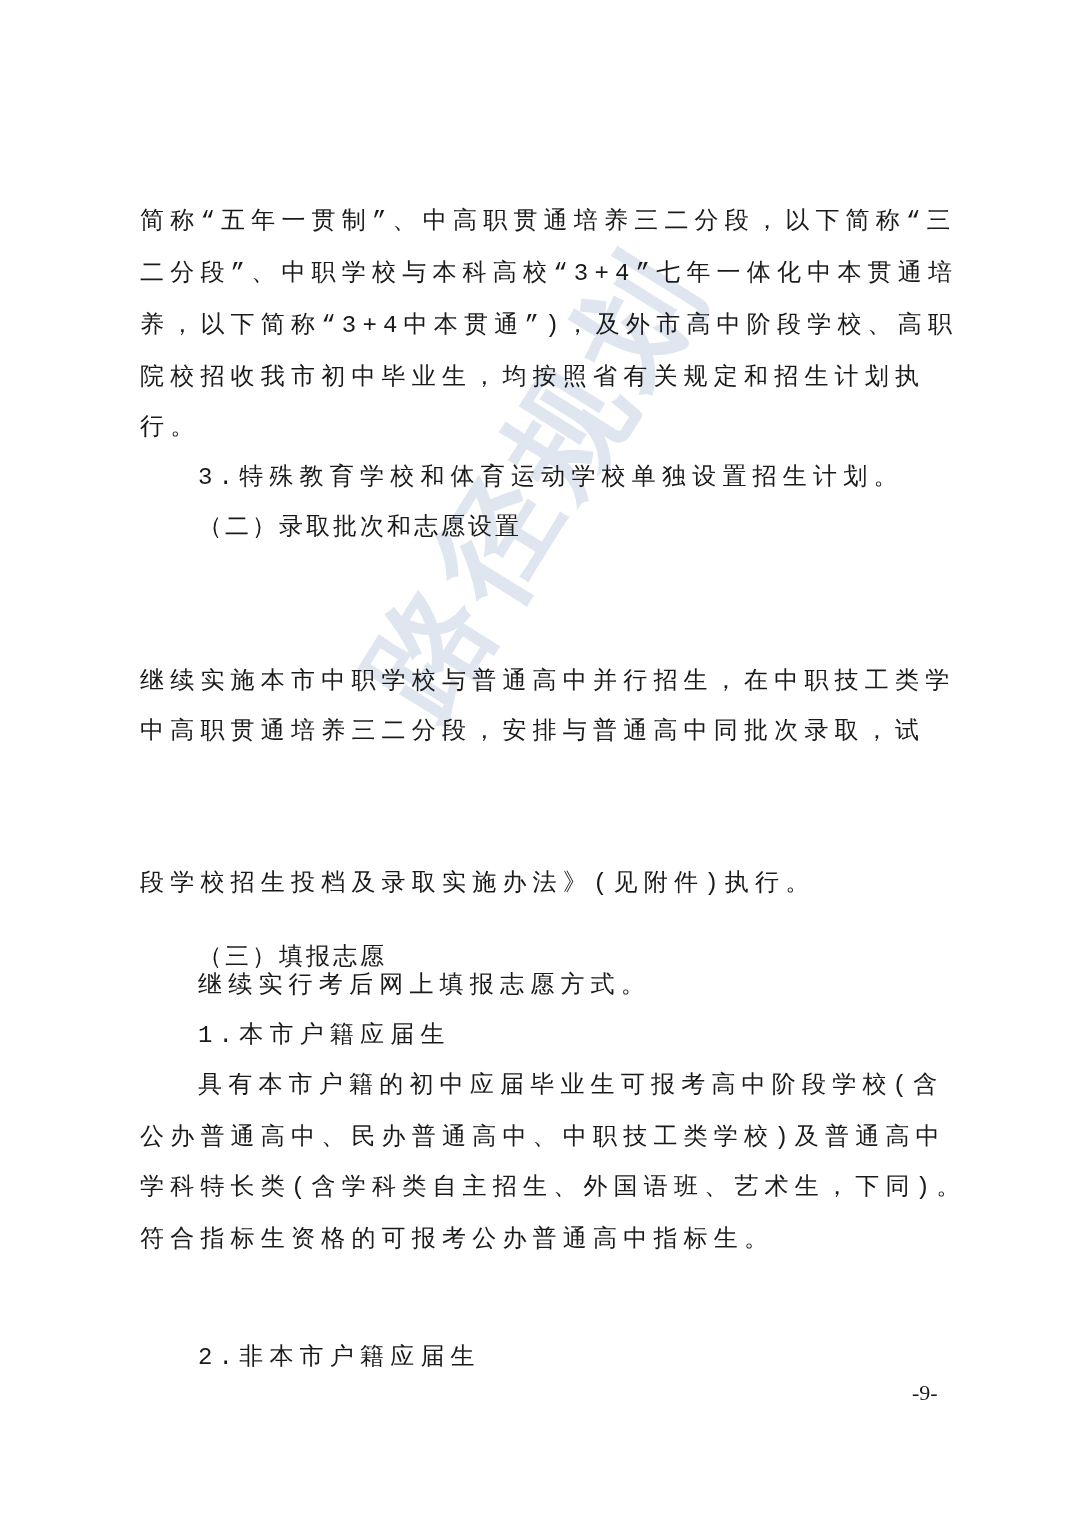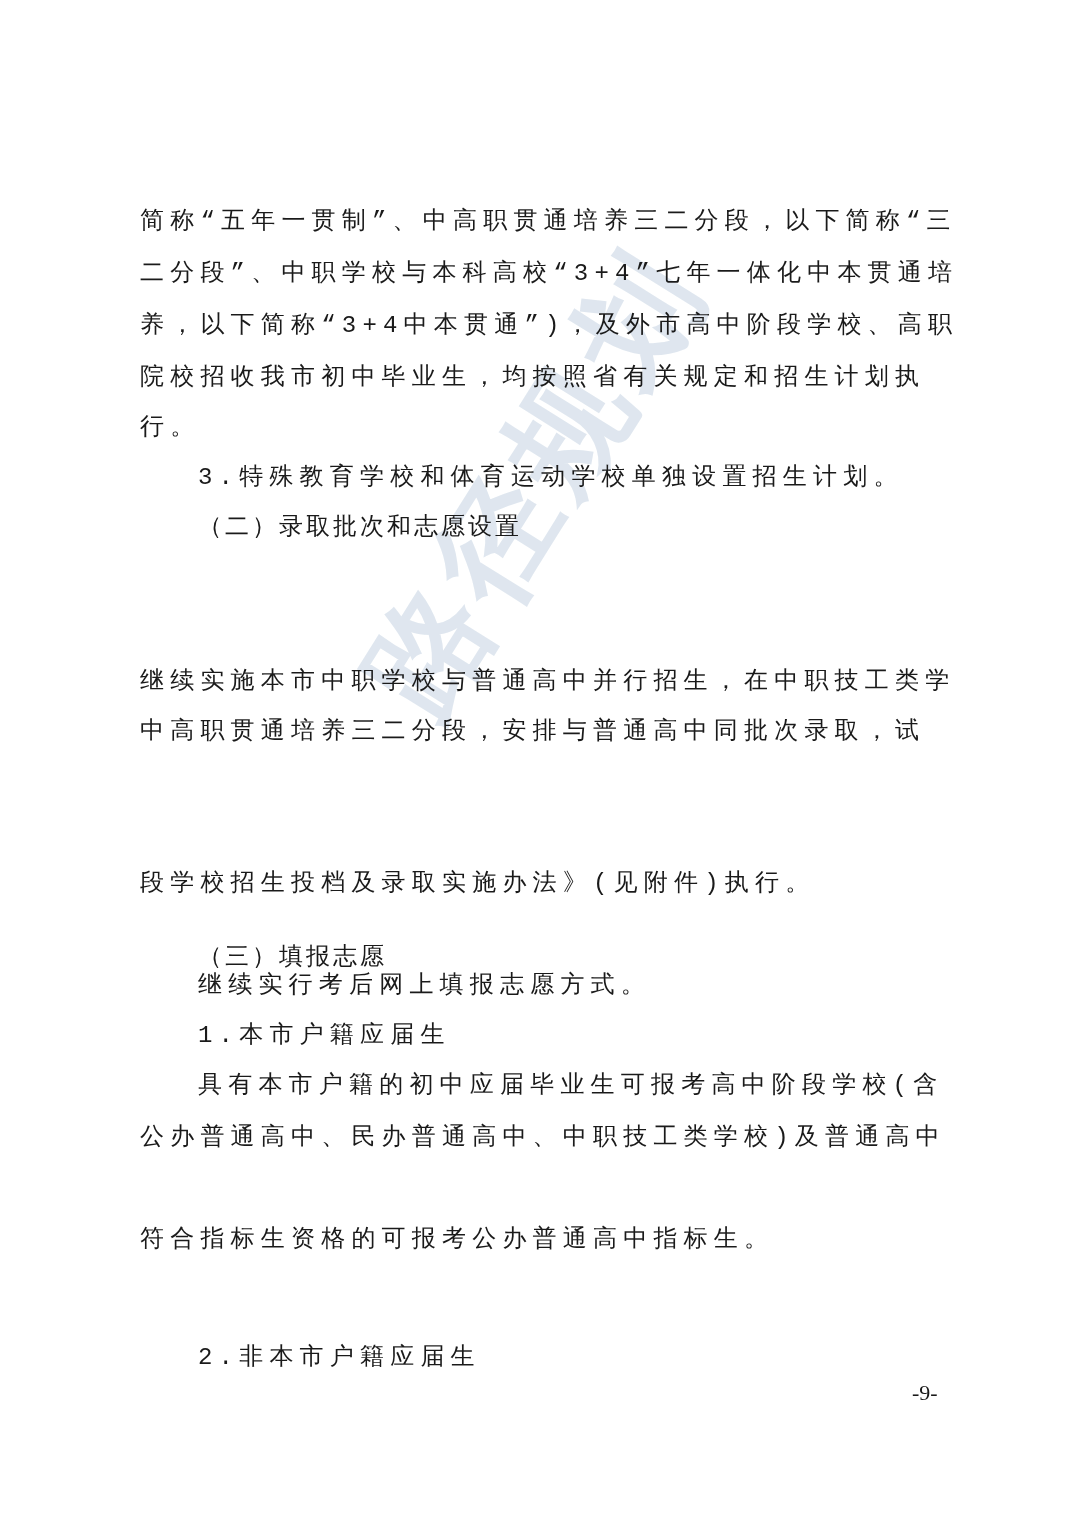--- a/index.html
+++ b/index.html
@@ -44,17 +44,18 @@
   <div class="line indent" style="top:460px">3.特殊教育学校和体育运动学校单独设置招生计划。</div>
   <div class="line heading" style="top:510px">（二）录取批次和志愿设置</div>
   <div class="line" style="top:664px">继续实施本市中职学校与普通高中并行招生，在中职技工类学</div>
   <div class="line" style="top:714px">中高职贯通培养三二分段，安排与普通高中同批次录取，试</div>
   <div class="line" style="top:866px">段学校招生投档及录取实施办法》(见附件)执行。</div>
   <div class="line heading" style="top:940px">（三）填报志愿</div>
   <div class="line indent" style="top:968px">继续实行考后网上填报志愿方式。</div>
   <div class="line indent" style="top:1018px">1.本市户籍应届生</div>
   <div class="line indent" style="top:1068px">具有本市户籍的初中应届毕业生可报考高中阶段学校(含</div>
   <div class="line" style="top:1120px">公办普通高中、民办普通高中、中职技工类学校)及普通高中</div>
+  <div class="line" style="top:1170px">学科特长类(含学科类自主招生、外国语班、艺术生，下同)。</div>
   <div class="line" style="top:1222px">符合指标生资格的可报考公办普通高中指标生。</div>
   <div class="line indent" style="top:1340px">2.非本市户籍应届生</div>
 
   <div class="page-num">-9-</div>
 </div>
 
 </body></html>

